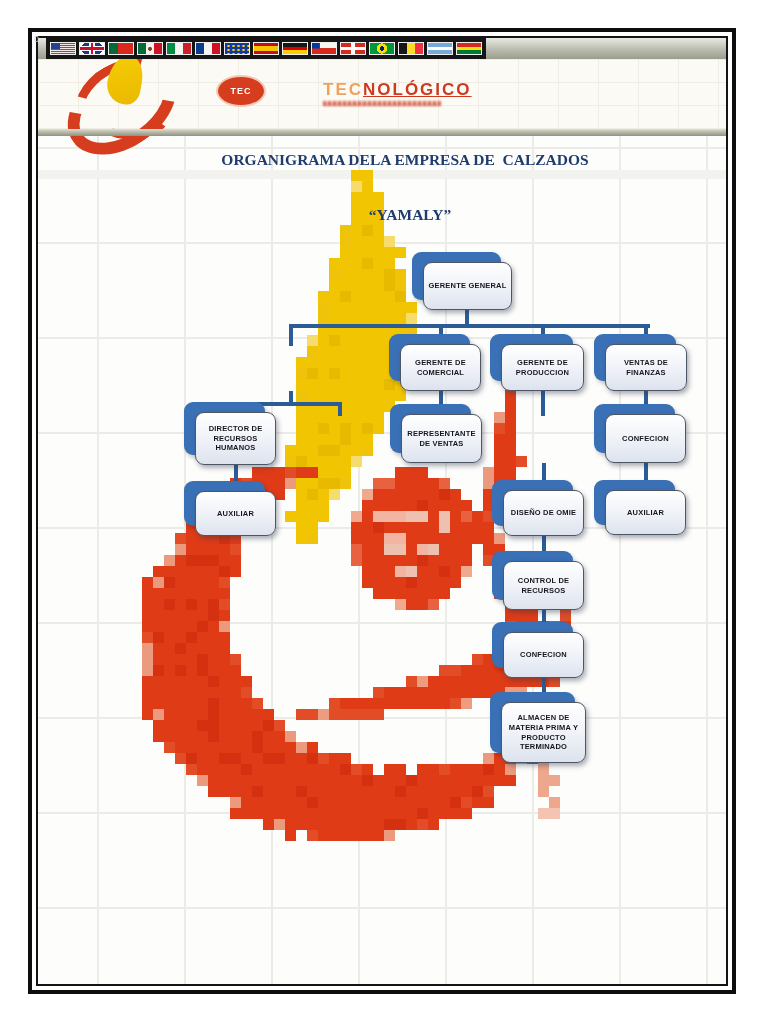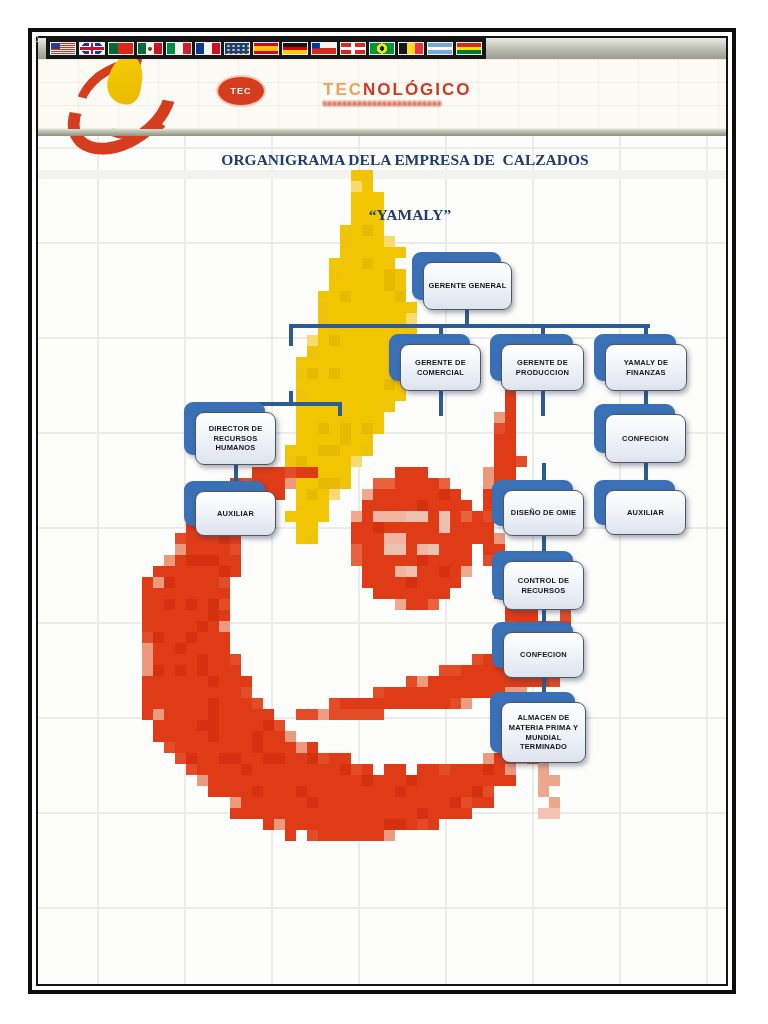--- a/index.html
+++ b/index.html
@@ -67,21 +67,21 @@
     border:8px solid transparent;border-bottom-color:#d63c1e;border-radius:50%;
     transform:rotate(-8deg);}
   .mini-flame{position:absolute;left:50px;top:-5px;width:34px;height:48px;
     background:linear-gradient(160deg,#f5cd05,#eab800);
     border-radius:55% 45% 40% 60% / 65% 55% 35% 45%;transform:rotate(10deg);}
   .badge{position:absolute;left:158px;top:14px;width:46px;height:28px;border-radius:50%;
     background:#d63c1e;border:2px solid #f3c9b4;color:#fff;font-weight:bold;font-size:9px;
     letter-spacing:1px;display:flex;align-items:center;justify-content:center;}
   .brand{position:absolute;left:285px;top:22px;line-height:1.05;white-space:nowrap;}
   .brand .l1{font-size:17px;font-weight:bold;letter-spacing:2px;}
-  .brand .lt{color:#eda25f;} .brand .lb{color:#cd3a20;}
+  .brand .lt{color:#eda25f;} .brand .lb{color:#cd3a20;text-decoration:underline;}
   .brand .l2{font-size:18px;font-weight:bold;letter-spacing:3px;color:#cd3a20;}
   .smudge{margin-top:2px;width:118px;height:4px;filter:blur(1px);
     background:repeating-linear-gradient(90deg,rgba(205,58,32,.75) 0 3px,rgba(205,58,32,.25) 3px 5px);
     border-bottom:1px solid rgba(205,58,32,.6);}
   
   .content{position:absolute;left:6px;top:104px;right:6px;bottom:6px;background:#fdfdfc;
     background-image:
       linear-gradient(90deg,#ebebe8 2px,transparent 2px),
       linear-gradient(180deg,#ebebe8 2px,transparent 2px);
     background-size:87px 95px;background-position:59px 0,0 11px;z-index:1;overflow:hidden;}
@@ -1068,41 +1068,44 @@
         <div class="node" style="left: 385px; top: 126px; width: 89px; height: 48px;">
           <div class="face">GERENTE GENERAL</div>
         </div>
         <div class="node" style="left: 362px; top: 208px; width: 81px; height: 47px;">
           <div class="face">GERENTE DE COMERCIAL</div>
         </div>
         <div class="node" style="left: 463px; top: 208px; width: 83px; height: 47px;">
           <div class="face">GERENTE DE PRODUCCION</div>
         </div>
         <div class="node" style="left: 567px; top: 208px; width: 82px; height: 47px;">
-          <div class="face">YAMALY DE FINANZAS</div>
+          <div class="face">VENTAS DE FINANZAS</div>
         </div>
         <div class="node" style="left: 157px; top: 276px; width: 81px; height: 53px;">
           <div class="face">DIRECTOR DE RECURSOS HUMANOS</div>
         </div>
+        <div class="node" style="left: 363px; top: 278px; width: 81px; height: 49px;">
+          <div class="face">REPRESENTANTE DE VENTAS</div>
+        </div>
         <div class="node" style="left: 567px; top: 278px; width: 81px; height: 49px;">
           <div class="face">CONFECION</div>
         </div>
         <div class="node" style="left: 157px; top: 355px; width: 81px; height: 45px;">
           <div class="face">AUXILIAR</div>
         </div>
         <div class="node" style="left: 465px; top: 354px; width: 81px; height: 46px;">
           <div class="face">DISEÑO DE OMIE</div>
         </div>
         <div class="node" style="left: 567px; top: 354px; width: 81px; height: 45px;">
           <div class="face">AUXILIAR</div>
         </div>
         <div class="node" style="left: 465px; top: 425px; width: 81px; height: 49px;">
           <div class="face">CONTROL DE RECURSOS</div>
         </div>
         <div class="node" style="left: 465px; top: 496px; width: 81px; height: 46px;">
           <div class="face">CONFECION</div>
         </div>
         <div class="node" style="left: 463px; top: 566px; width: 85px; height: 61px;">
-          <div class="face">ALMACEN DE MATERIA PRIMA Y MUNDIAL TERMINADO</div>
+          <div class="face">ALMACEN DE MATERIA PRIMA Y PRODUCTO TERMINADO</div>
         </div>
       </div>
   </div>
 </div>
 
 </body></html>

